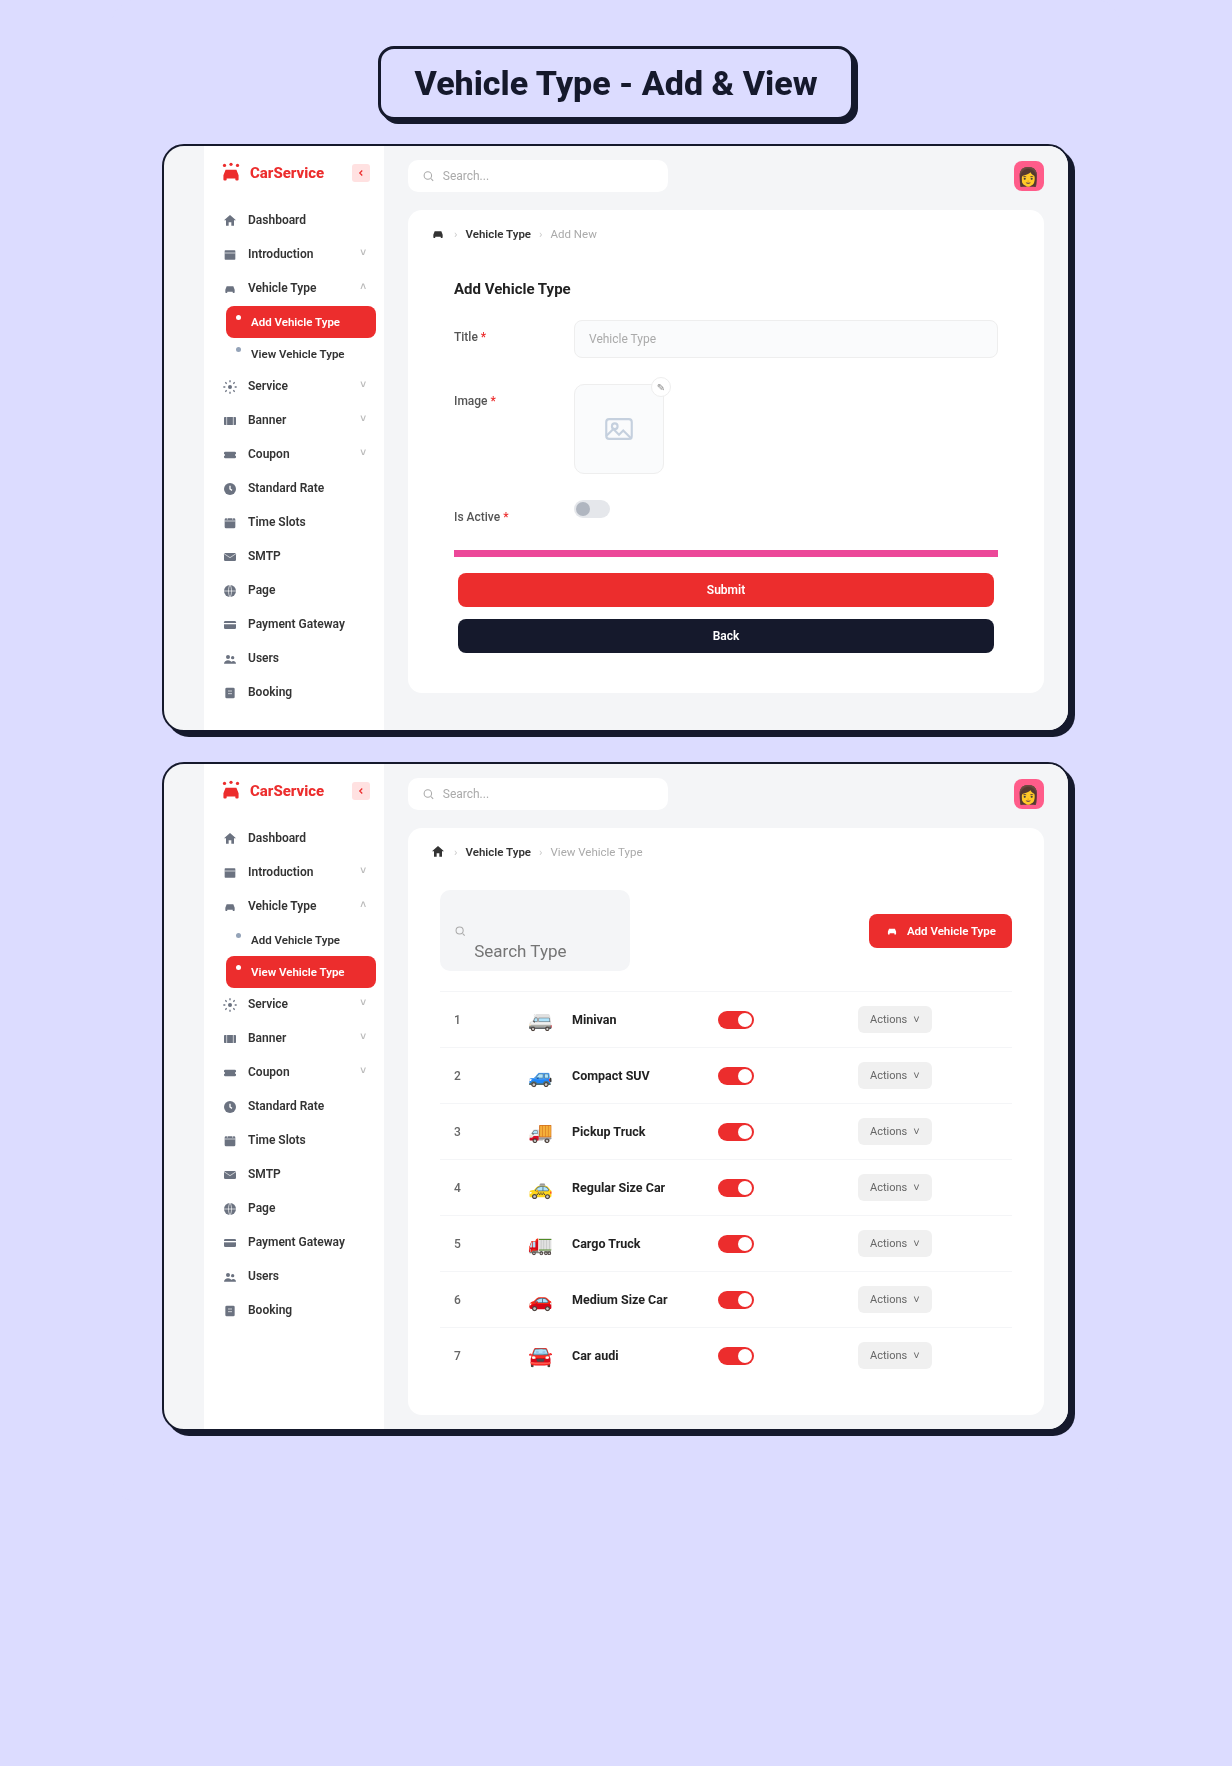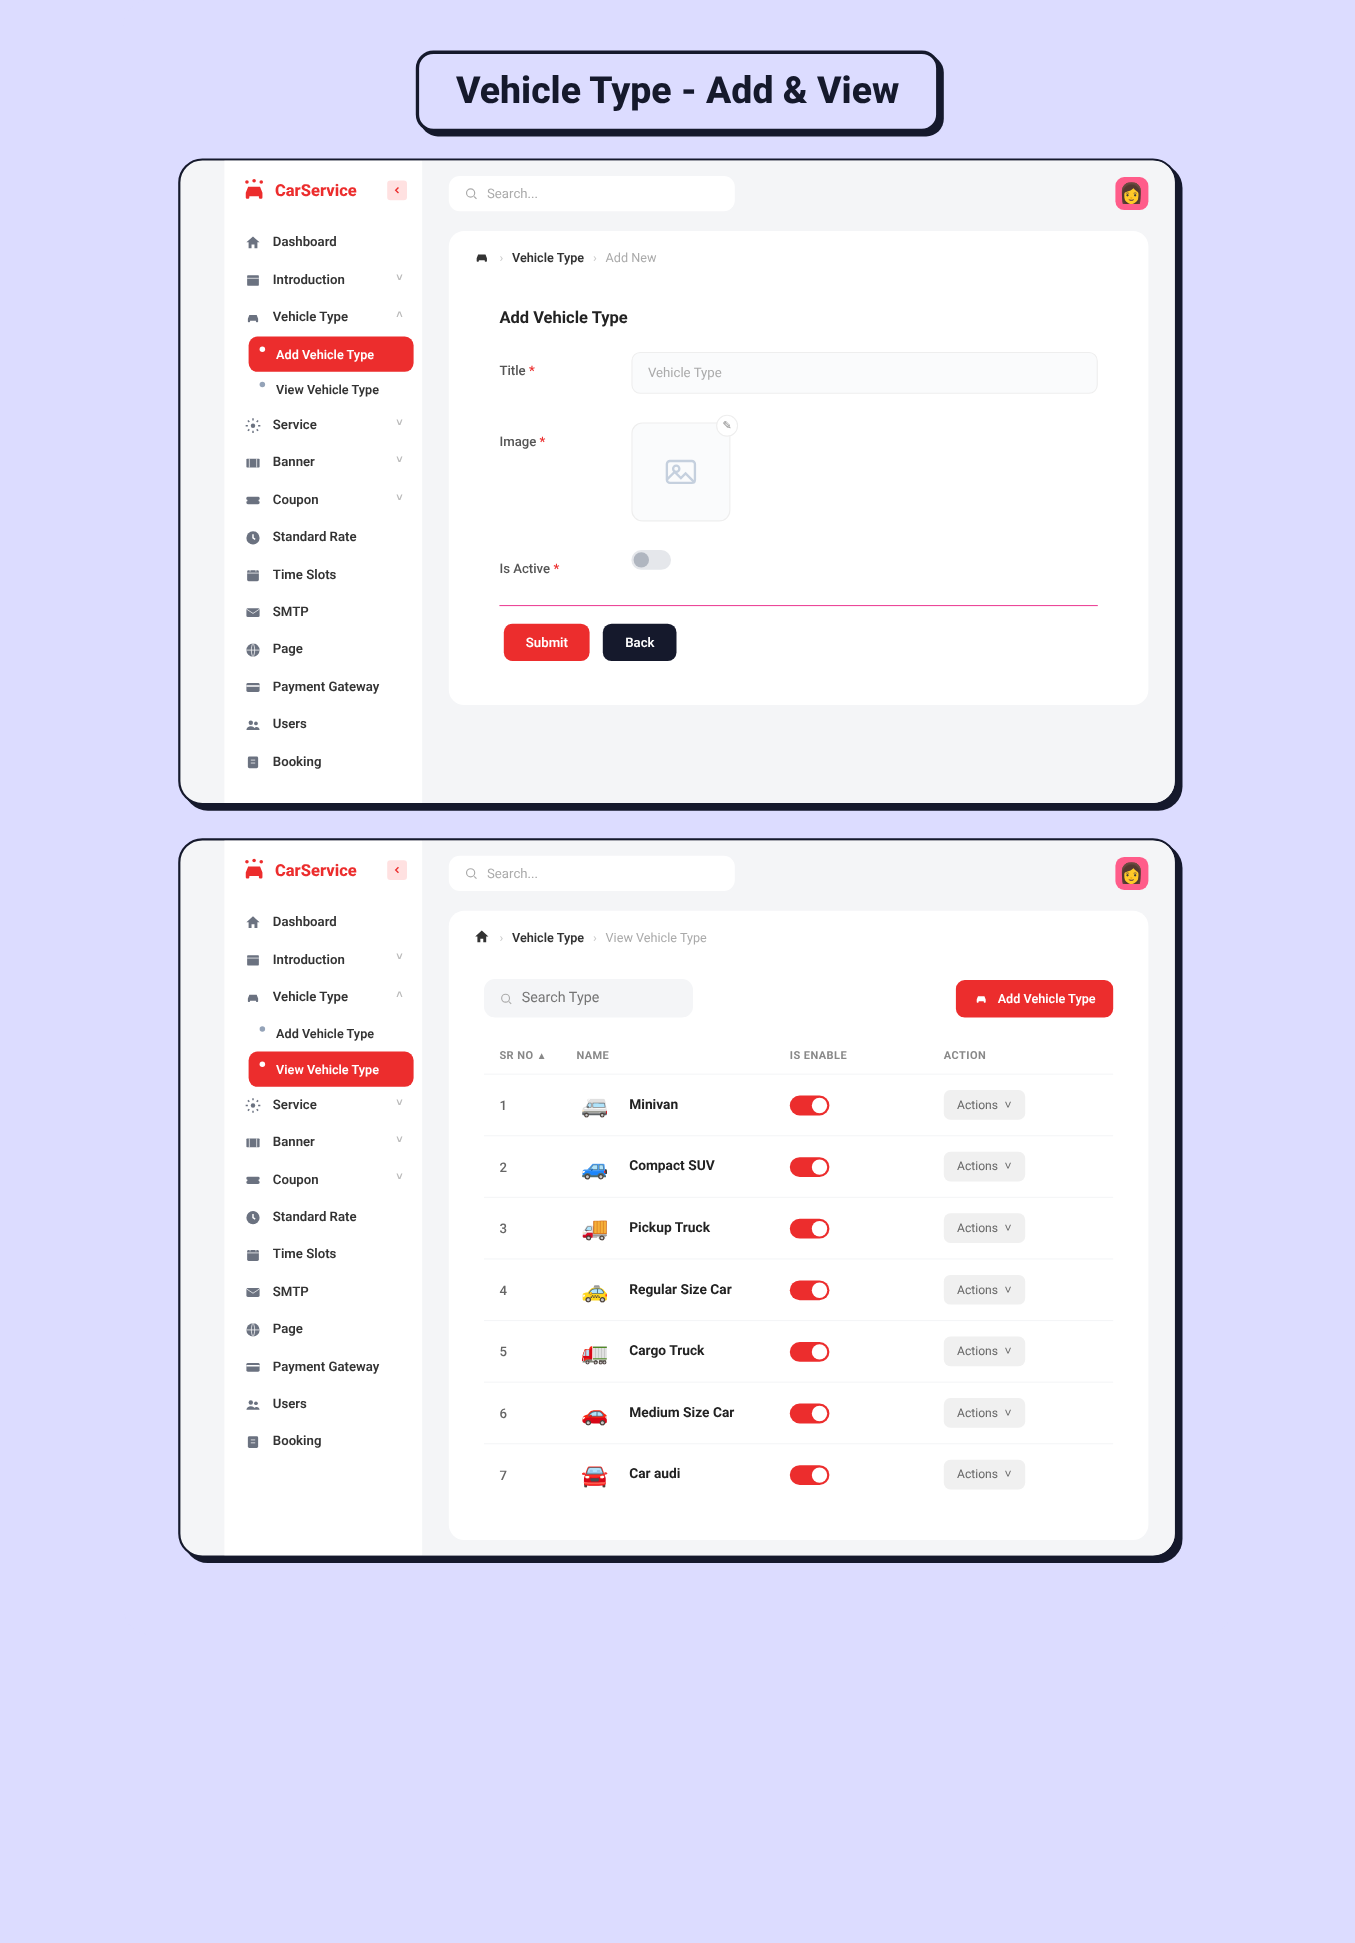--- a/index.html
+++ b/index.html
@@ -43,27 +43,27 @@
 .form-input { flex: 1; }
 .text-input { width: 100%; border: 1px solid #eee; border-radius: 8px; padding: 11px 14px; font-size: 12px; background: #fafbfc; }
 .text-input::placeholder { color: #aaa; }
 .image-upload { width: 90px; height: 90px; border: 1px solid #eee; border-radius: 10px; background: #fafbfc; display: flex; align-items: center; justify-content: center; position: relative; }
 .image-upload .edit-badge { position: absolute; top: -8px; right: -8px; width: 20px; height: 20px; background: #fff; border: 1px solid #eee; border-radius: 50%; display: flex; align-items: center; justify-content: center; font-size: 10px; color: #888; }
 .img-ph { width: 40px; height: 34px; }
 .toggle { width: 36px; height: 18px; background: #e5e7eb; border-radius: 10px; position: relative; }
 .toggle .knob { width: 14px; height: 14px; background: #b0b6c0; border-radius: 50%; position: absolute; top: 2px; left: 2px; }
 .toggle.on { background: #ec2d2d; }
 .toggle.on .knob { background: #fff; left: 20px; }
-.form-footer { display: flex; gap: 12px; padding: 16px 4px 0; border-top: 1px solid #ec4899; margin-top: 10px; }
+.form-footer { display: flex; justify-content: flex-end; gap: 12px; padding: 16px 4px 0; border-top: 7px solid #ec4899; margin-top: 10px; flex-direction: column; }
 .btn { padding: 10px 20px; font-size: 12px; font-weight: 600; border: none; border-radius: 8px; cursor: pointer; }
 .btn-primary { background: #ec2d2d; color: #fff; }
 .btn-dark { background: #15192c; color: #fff; }
 .list-header { display: flex; align-items: center; justify-content: space-between; margin-bottom: 20px; }
 .search-type { background: #f4f5f7; border-radius: 10px; padding: 10px 14px; display: flex; align-items: center; gap: 8px; width: 190px; }
-.search-type input { border: none; outline: none; font-size: 13px; background: transparent; width: 100%; }
+.search-type input { border: none; outline: none; font-size: 17px; background: transparent; width: 100%; margin-top: 41px; }
 .add-btn { background: #ec2d2d; color: #fff; padding: 10px 16px; font-size: 11.5px; font-weight: 600; border: none; border-radius: 8px; display: flex; align-items: center; gap: 8px; }
 .table { width: 100%; }
 .table-head { display: grid; grid-template-columns: 70px 1fr 140px 140px; padding: 10px 14px; font-size: 10px; font-weight: 700; color: #888; letter-spacing: .4px; }
 .table-row { display: grid; grid-template-columns: 70px 1fr 140px 140px; padding: 14px 14px; align-items: center; border-top: 1px solid #f4f5f7; }
 .sr { font-size: 12px; color: #666; font-weight: 500; }
 .name-cell { display: flex; align-items: center; gap: 14px; }
 .thumb { width: 34px; height: 26px; border-radius: 4px; display: flex; align-items: center; justify-content: center; font-size: 20px; }
 .name-text { font-size: 12.5px; font-weight: 700; color: #222; }
 .actions-btn { background: #f0f0f0; color: #666; padding: 7px 12px; font-size: 11px; font-weight: 400; border: none; border-radius: 6px; display: inline-flex; align-items: center; gap: 6px; }
 .search-icon-svg { width: 14px; height: 14px; stroke: #aaa; stroke-width: 2; fill: none; }
@@ -474,26 +474,20 @@
                 <input type="text" placeholder="Search Type" style="">
               </div>
               <button class="add-btn">
                 <svg width="14" height="14" viewBox="0 0 24 24" fill="#fff">
                     <path d="M5 13l2-5h10l2 5v4a1 1 0 01-1 1h-1a1 1 0 01-1-1v-1H8v1a1 1 0 01-1 1H6a1 1 0 01-1-1v-4z"></path>
                   </svg>
                 <span>Add Vehicle Type</span>
               </button>
             </div>
             <div class="table">
-              <div class="table-head">
-                <div><span>SR NO</span> <span style="font-size:9px;">▲</span></div>
-                <div>NAME</div>
-                <div>IS ENABLE</div>
-                <div>ACTION</div>
-              </div>
               <div id="table-body">
                   <div class="table-row">
                     <div class="sr">1</div>
                     <div class="name-cell">
                       <span class="thumb">🚐</span>
                       <span class="name-text">Minivan</span>
                     </div>
                     <div>
                       <div class="toggle on">
                         <div class="knob"></div>

